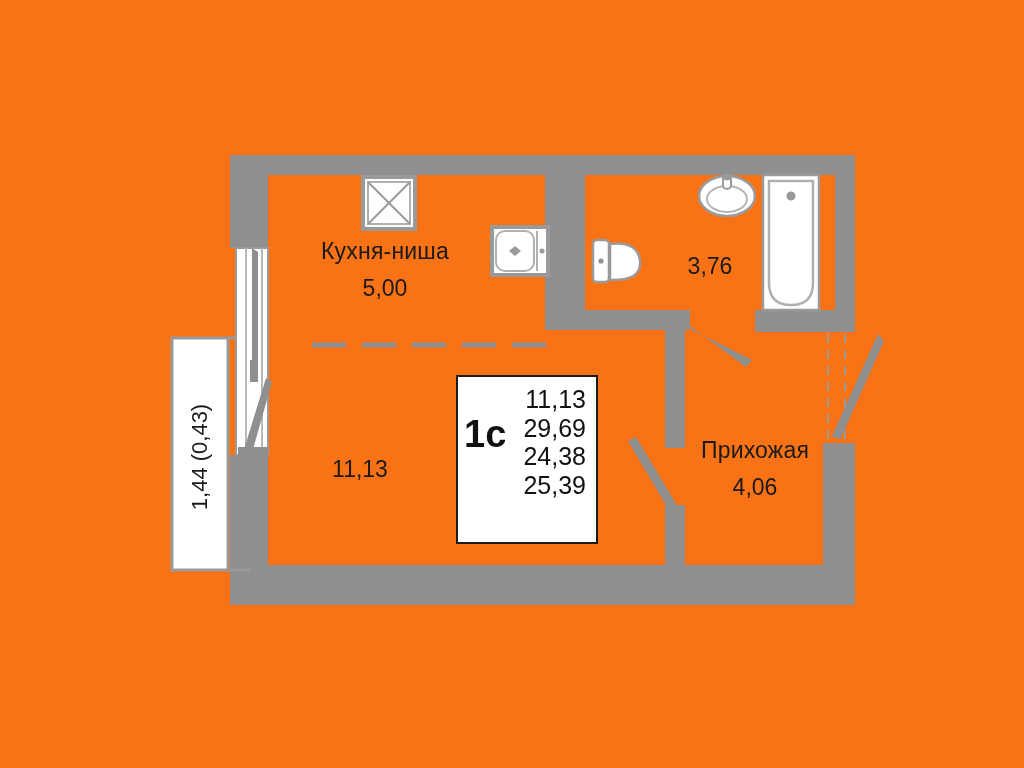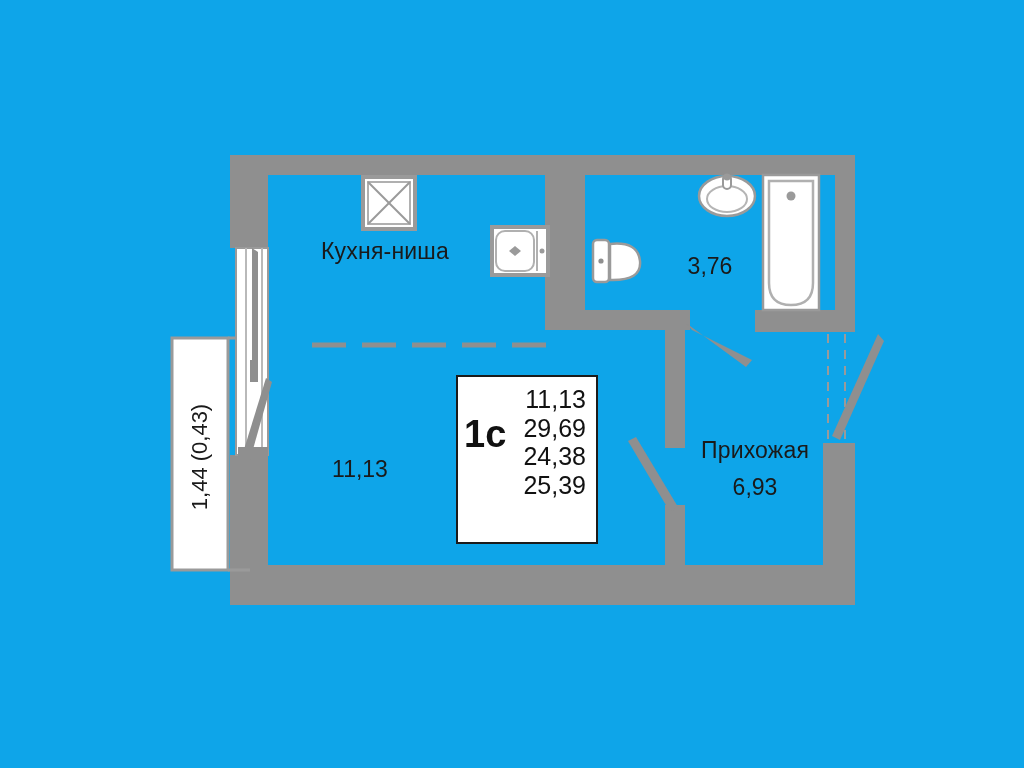--- a/index.html
+++ b/index.html
@@ -1,18 +1,18 @@
 <!DOCTYPE html>
 <html><head>
 <meta charset="utf-8">
 <style>
   html,body{margin:0;padding:0;background:#ffffff;}
   body{width:1024px;height:768px;overflow:hidden;
        font-family:"Liberation Sans","DejaVu Sans",sans-serif;}
-  #plan{position:relative;width:1024px;height:768px;background:#0ea5e9;}
+  #plan{position:relative;width:1024px;height:768px;background:#f97316;}
   svg#floorplan{position:absolute;left:0;top:0;}
   .lbl{position:absolute;color:#1a1a1a;text-align:center;white-space:nowrap;
        font-family:"Liberation Sans","DejaVu Sans",sans-serif;}
   .room-name{font-size:23px;letter-spacing:.2px;}
   .room-area{font-size:23px;}
   .bath-area{font-size:23px;}
   .balcony-lbl{font-size:22px;transform-origin:center center;}
   .box{position:absolute;border:2px solid #1b1b1b;background:#fff;}
   .box-code{position:absolute;font-size:38px;font-weight:bold;color:#111;}
   .box-vals{position:absolute;text-align:right;font-size:25px;color:#111;line-height:1.14;}
@@ -119,27 +119,28 @@
 
       <line x1="828" y1="334" x2="828" y2="440" stroke="#9a9a9a" stroke-width="2" stroke-dasharray="9 7"></line>
       <line x1="845" y1="334" x2="845" y2="440" stroke="#9a9a9a" stroke-width="2" stroke-dasharray="9 7"></line>
 
       <path d="M878 334 L884 341 L840 440 L832 436 Z" fill="#8f8f8f"></path>
     </g>
 
   </svg>
 
   <div class="lbl room-name" style="left:290px;top:238px;width:190px;">Кухня-ниша</div>
+  <div class="lbl room-area" style="left:290px;top:275px;width:190px;">5,00</div>
 
   <div class="lbl room-area" style="left:275px;top:456px;width:170px;">11,13</div>
 
   <div class="lbl bath-area" style="left:655px;top:245px;width:110px;margin-top:8px;">3,76</div>
 
   <div class="lbl room-name" style="left:660px;top:437px;width:190px;">Прихожая</div>
-  <div class="lbl room-area" style="left:660px;top:474px;width:190px;">6,93</div>
+  <div class="lbl room-area" style="left:660px;top:474px;width:190px;">4,06</div>
 
   <div class="lbl balcony-lbl" style="left:80px;top:444px;width:240px;transform:rotate(-90deg);">1,44 (0,43)</div>
 
   <div class="box" style="left:456px;top:375px;width:138px;height:165px;">
     <div class="box-code" style="left:6px;top:36px;">1с</div>
     <div class="box-vals" style="left:46px;top:8px;width:82px;">
       <div>11,13</div>
       <div>29,69</div>
       <div>24,38</div>
       <div>25,39</div>

